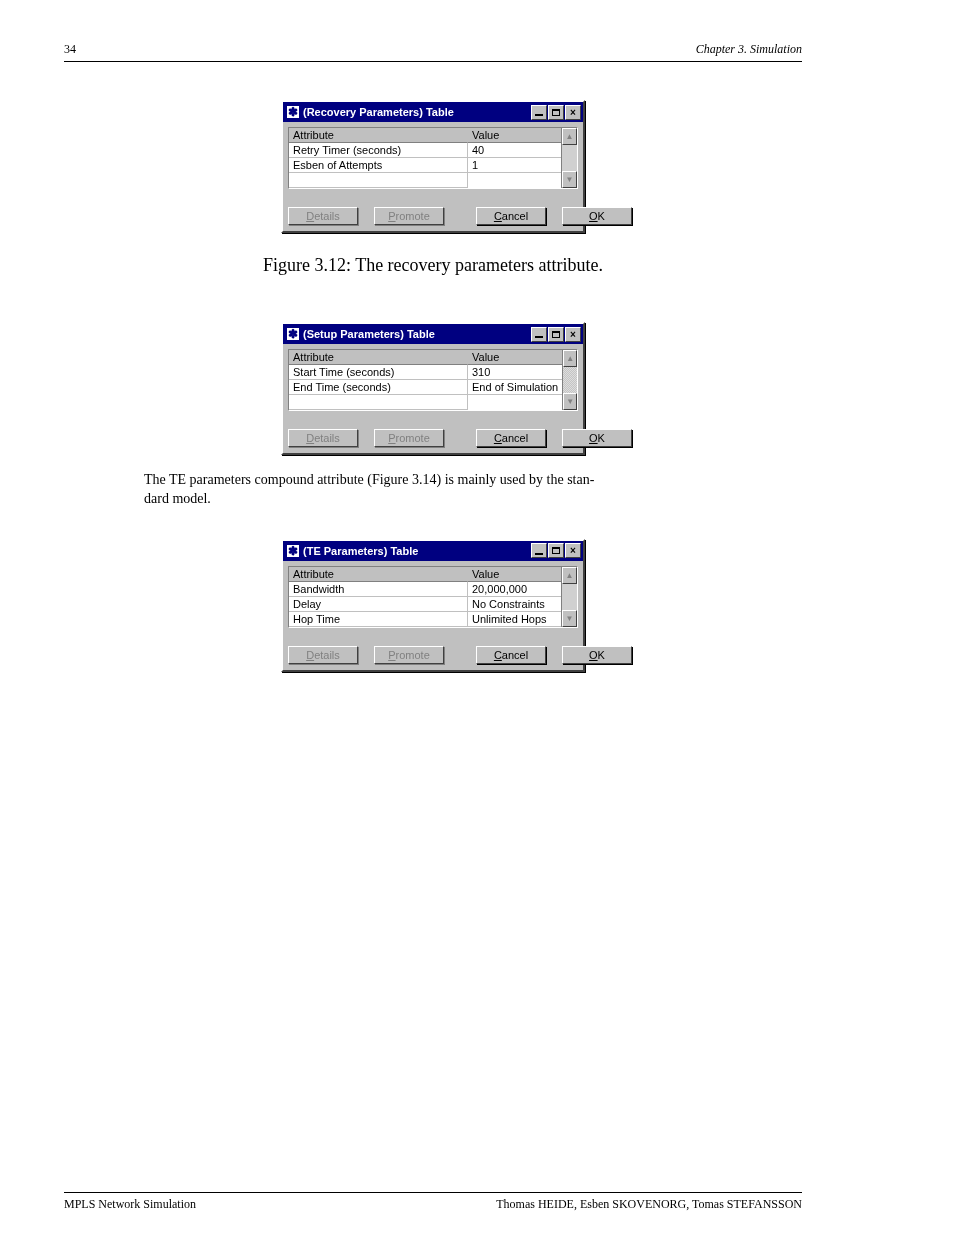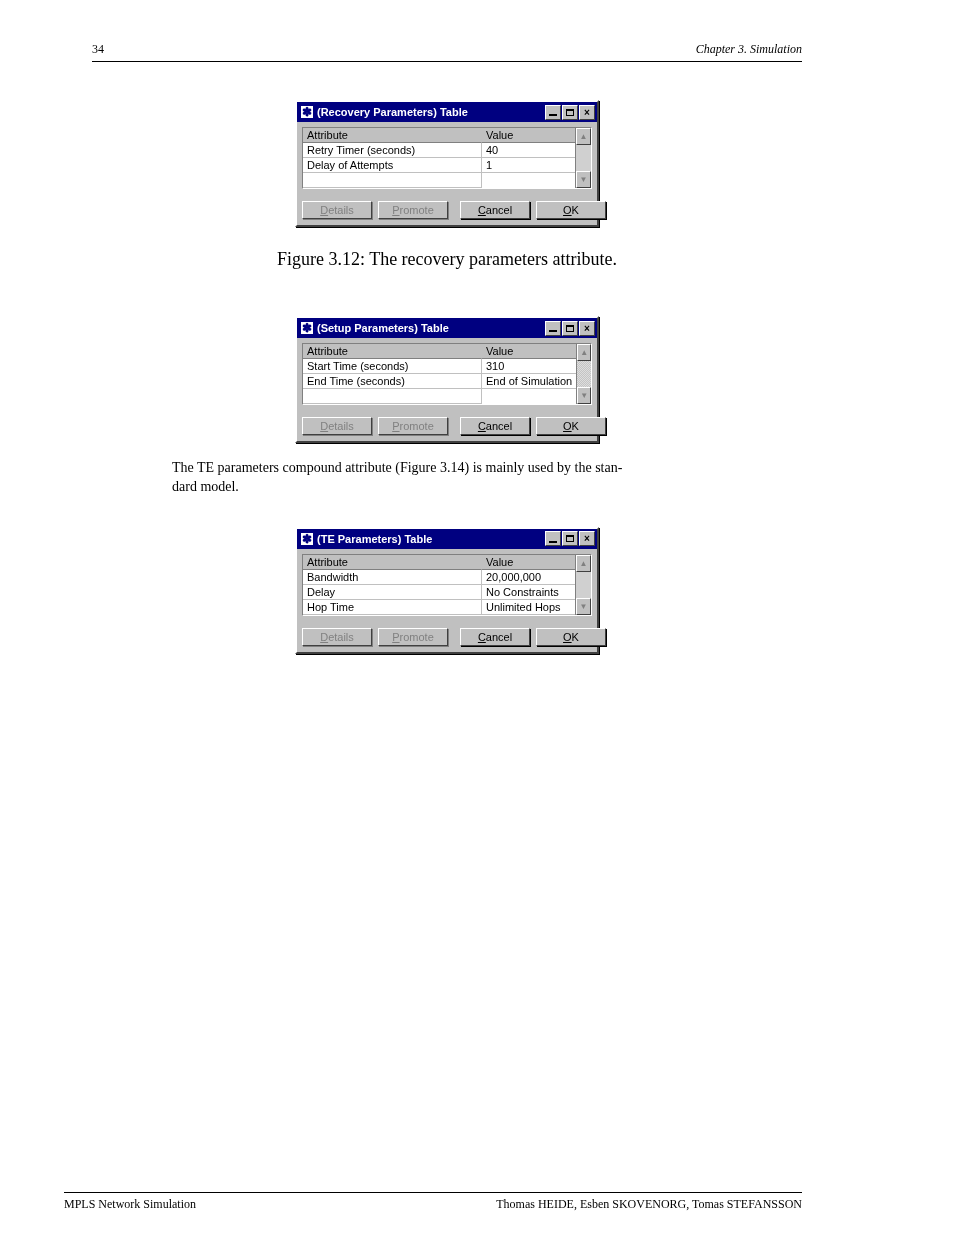--- a/index.html
+++ b/index.html
@@ -8,21 +8,21 @@
     background: #fff;
     font-family: "Times New Roman", Times, serif;
     color: #000;
     width: 954px;
   }
   .page {
     position: relative;
     width: 866px;
     min-height: 1235px;
     box-sizing: border-box;
-    padding: 42px 64px 40px 92px;
+    padding: 42px 64px 40px 64px;
   }
   .hrule {
     border: 0;
     border-top: 1px solid #000;
     margin: 0;
   }
   .header-row {
     display: flex;
     justify-content: space-between;
     align-items: baseline;
@@ -144,22 +144,22 @@
     border-color:#fff #404040 #404040 #fff;
     display:flex; align-items:center; justify-content:center;
     font-size:8px; color:#000;
   }
   .sb-btn.disabled { color:#808080; }
   .sb-track { flex:1; background:repeating-conic-gradient(#c0c0c0 0% 25%,#e0e0e0 0% 50%) 50%/2px 2px; }
   .tablerow-wrap { display:flex; }
   .tablecontent { flex:1; }
   .btnrow {
     display:flex;
-    gap:6px;
-    margin-top:12px;
+    gap:16px;
+    margin-top:18px;
     align-items:center;
   }
   .btnrow .spacer { flex:1; }
   .wbtn {
     min-width:56px;
     padding:2px 6px;
     text-align:center;
     background:#c0c0c0;
     border:1px solid;
     border-color:#fff #404040 #404040 #fff;
@@ -194,21 +194,21 @@
             <div class="tablecontent">
               <div class="row head">
                 <div class="cell-l">Attribute</div>
                 <div class="cell-r">Value</div>
               </div>
               <div class="row">
                 <div class="cell-l">Retry Timer (seconds)</div>
                 <div class="cell-r">40</div>
               </div>
               <div class="row">
-                <div class="cell-l">Delay of Attempts</div>
+                <div class="cell-l">Esben of Attempts</div>
                 <div class="cell-r">1</div>
               </div>
               <div class="row empty-row">
                 <div class="cell-l"></div>
                   <div class="cell-r" style="border-bottom:none;"></div>
               </div>
             </div>
             <div class="scrollcol">
               <div class="sb-btn disabled">▲</div>
               <div class="sb-track"></div>

